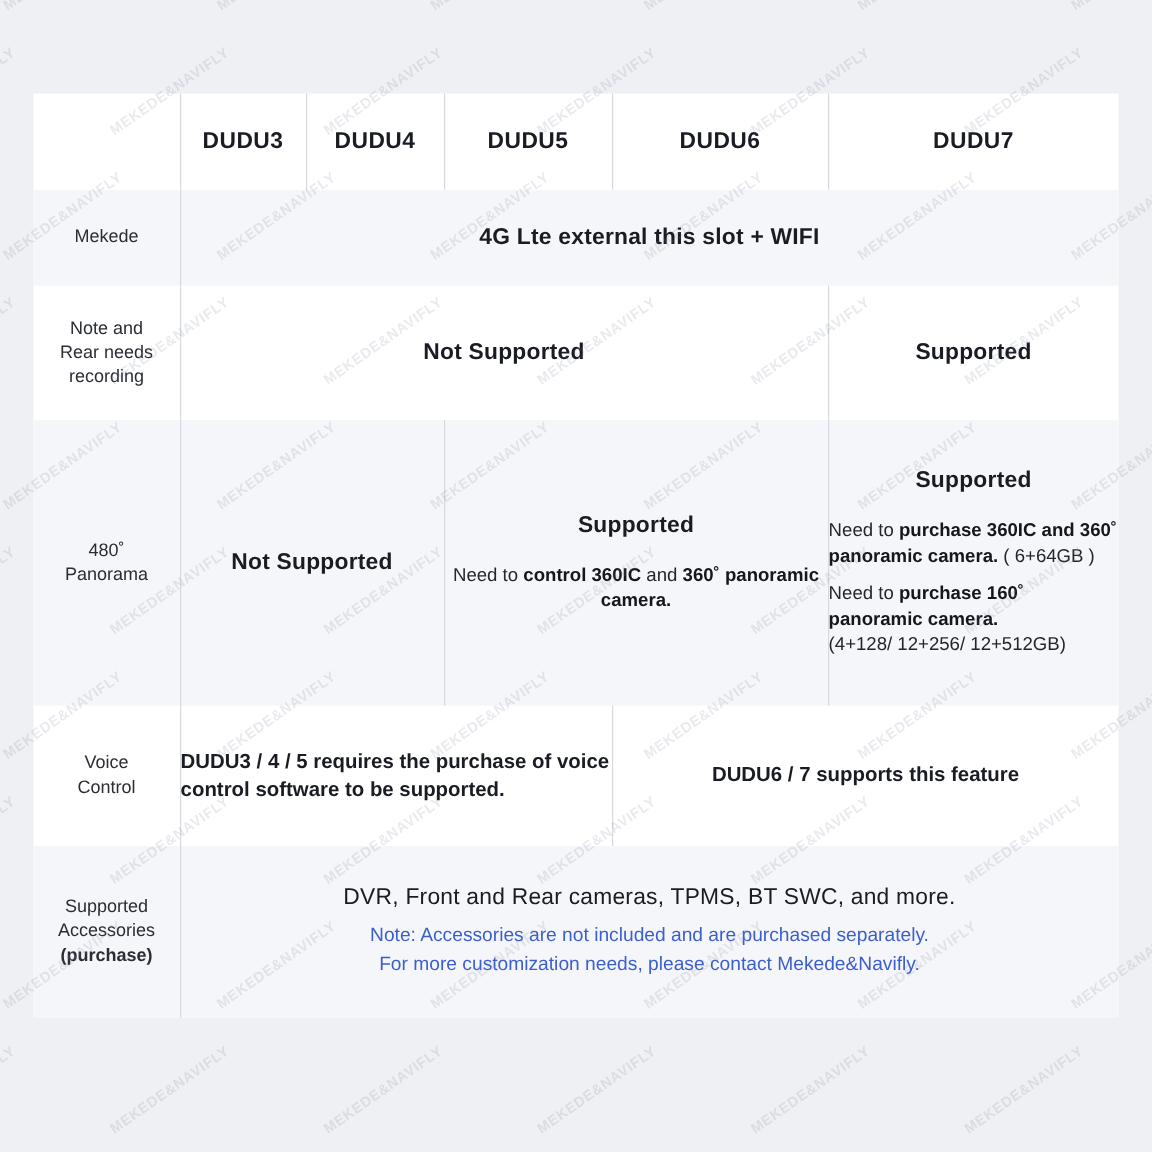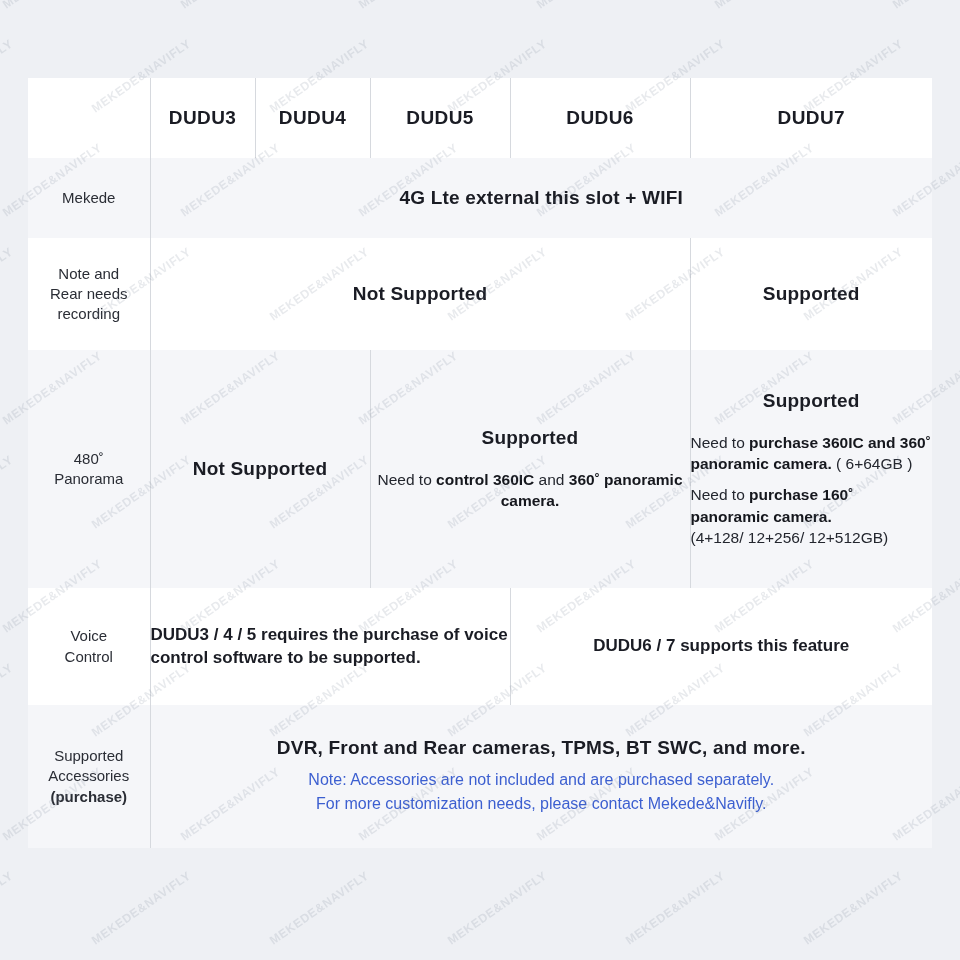--- a/index.html
+++ b/index.html
@@ -276,20 +276,20 @@
         <td class="cell mid" colspan="2">DUDU6 / 7 supports this feature</td>
       </tr>
 
       <tr class="r-shade row-acc">
         <td class="lbl">
           <span>Supported</span><br>
           <span>Accessories</span>
           <span class="opt">(purchase)</span>
         </td>
         <td class="cell" colspan="5">
-          <div class="big" style="font-weight:700">DVR, Front and Rear cameras, TPMS, BT SWC, and more.</div>
+          <div class="big" style="font-weight:400">DVR, Front and Rear cameras, TPMS, BT SWC, and more.</div>
           <div class="note-blue" style="margin-top:7px">Note: Accessories are not included and are purchased separately.</div>
           <div class="note-blue">For more customization needs, please contact Mekede&amp;Navifly.</div>
         </td>
       </tr>
     </tbody>
   </table>
 </div>
 
 </body></html>

